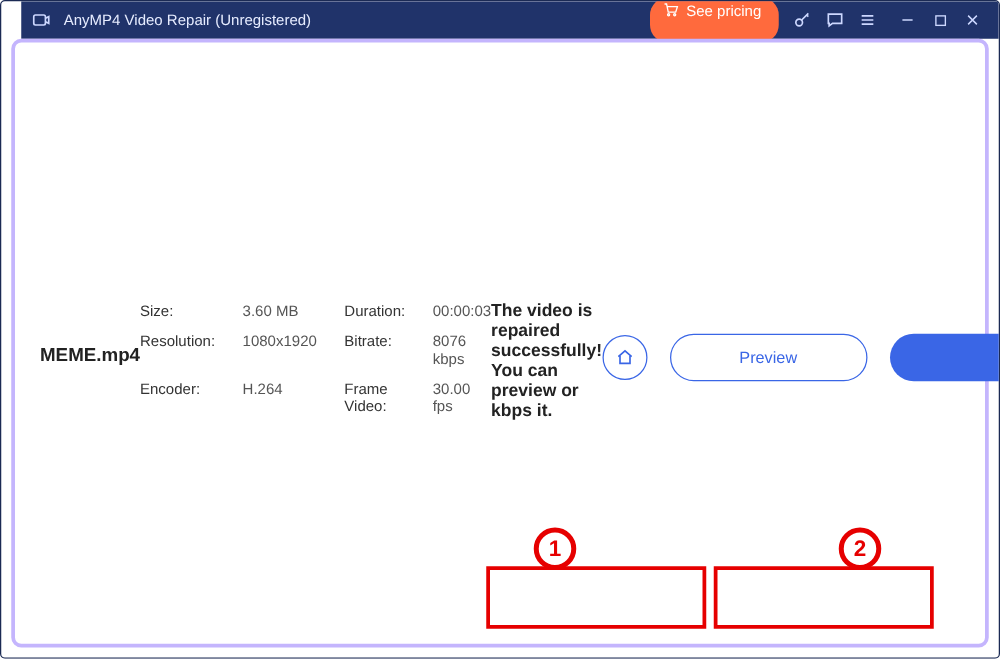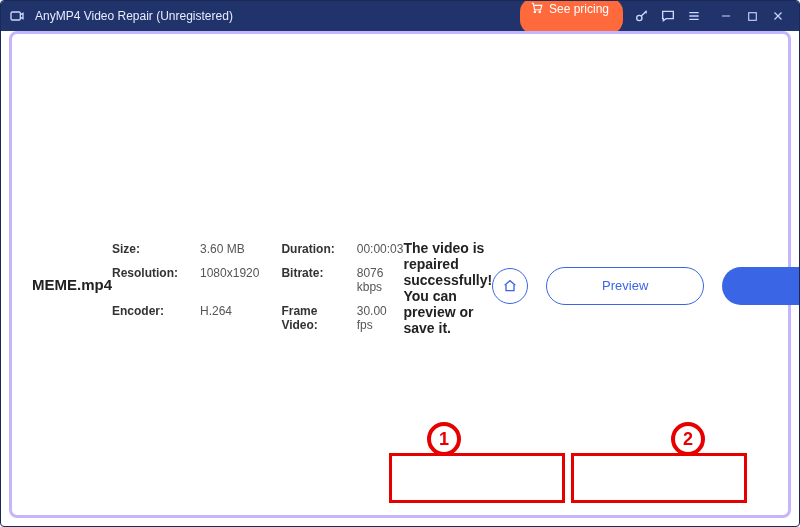--- a/index.html
+++ b/index.html
@@ -4,21 +4,21 @@
 <style>
   * { box-sizing: border-box; margin: 0; padding: 0; font-family: Arial, Helvetica, sans-serif; }
   html, body { width: 800px; height: 527px; overflow: hidden; }
   .window {
     width: 800px; height: 527px; background: #fff;
     border: 1px solid #1b2a54; border-radius: 4px; overflow: hidden;
     position: relative;
   }
   .titlebar {
     height: 30px; background: #20336a;
-    display: flex; align-items: center; padding: 0 8px; color: #e6ecff;
+    display: flex; align-items: center; padding: 0 8px; color: #e6ecff; margin-left: 16px;
   }
   .logo-icon { width: 18px; height: 18px; margin-right: 8px; display:inline-flex; align-items:center; }
   .titlebar-title { font-size: 12px; flex: 0 0 auto; }
   .titlebar-spacer { flex: 1; }
   .pricing-btn {
     background: #ff6a3d; color: #fff; border-radius: 14px;
     padding: 3px 14px 17px 10px; font-size: 12px; display:flex; align-items:center;
     gap:6px; cursor:pointer; margin-right: 6px;
   }
   .tb-icon { width: 26px; height: 26px; display:flex; align-items:center; justify-content:center; color:#cdd8ff; cursor:pointer; }
@@ -60,21 +60,21 @@
   .done-badge {
     position:absolute; left:-22px; bottom:-22px; width:68px; height:68px; border-radius:50%;
     background:#2ea043; display:flex; align-items:flex-start; justify-content:flex-end;
     padding:12px 12px 0 0;
   }
   .done-badge svg { stroke:#fff; }
   .meta-grid {
     margin-top: 20px; display:grid; grid-template-columns: auto auto auto auto;
     column-gap: 22px; row-gap: 10px; font-size: 12px; color:#555;
   }
-  .meta-grid .k { font-weight: bold; color:#333; }
+  .meta-grid .k { font-weight: normal; color:#333; }
   .status-msg { margin-top: 22px; font-weight:bold; font-size:14px; color:#222; }
   .action-row { margin-top: 18px; display:flex; align-items:center; gap:18px; }
   .home-btn {
     width:36px; height:36px; border-radius:50%; border:1.5px solid #3a66e6;
     display:flex; align-items:center; justify-content:center; color:#3a66e6; cursor:pointer;
   }
   .pill-btn {
     min-width: 158px; height:38px; border-radius:20px; font-size:13px;
     display:flex; align-items:center; justify-content:center; cursor:pointer;
   }
@@ -178,21 +178,21 @@
       <span>1080x1920</span>
       <span class="k">Bitrate:</span>
       <span>8076 kbps</span>
 
       <span class="k">Encoder:</span>
       <span>H.264</span>
       <span class="k">Frame Video:</span>
       <span>30.00 fps</span>
     </div>
 
-    <div class="status-msg">The video is repaired successfully! You can preview or save it.</div>
+    <div class="status-msg">The video is repaired successfully! You can preview or kbps it.</div>
 
     <div class="action-row">
       <div class="home-btn">
         <svg width="16" height="16" viewBox="0 0 24 24" fill="none" stroke="#3a66e6" stroke-width="2">
             <path d="M4 11l8-7 8 7"></path>
             <path d="M6 10v9h12v-9"></path>
           </svg>
       </div>
       <div class="pill-btn pill-outline">
         <span>Preview</span>

